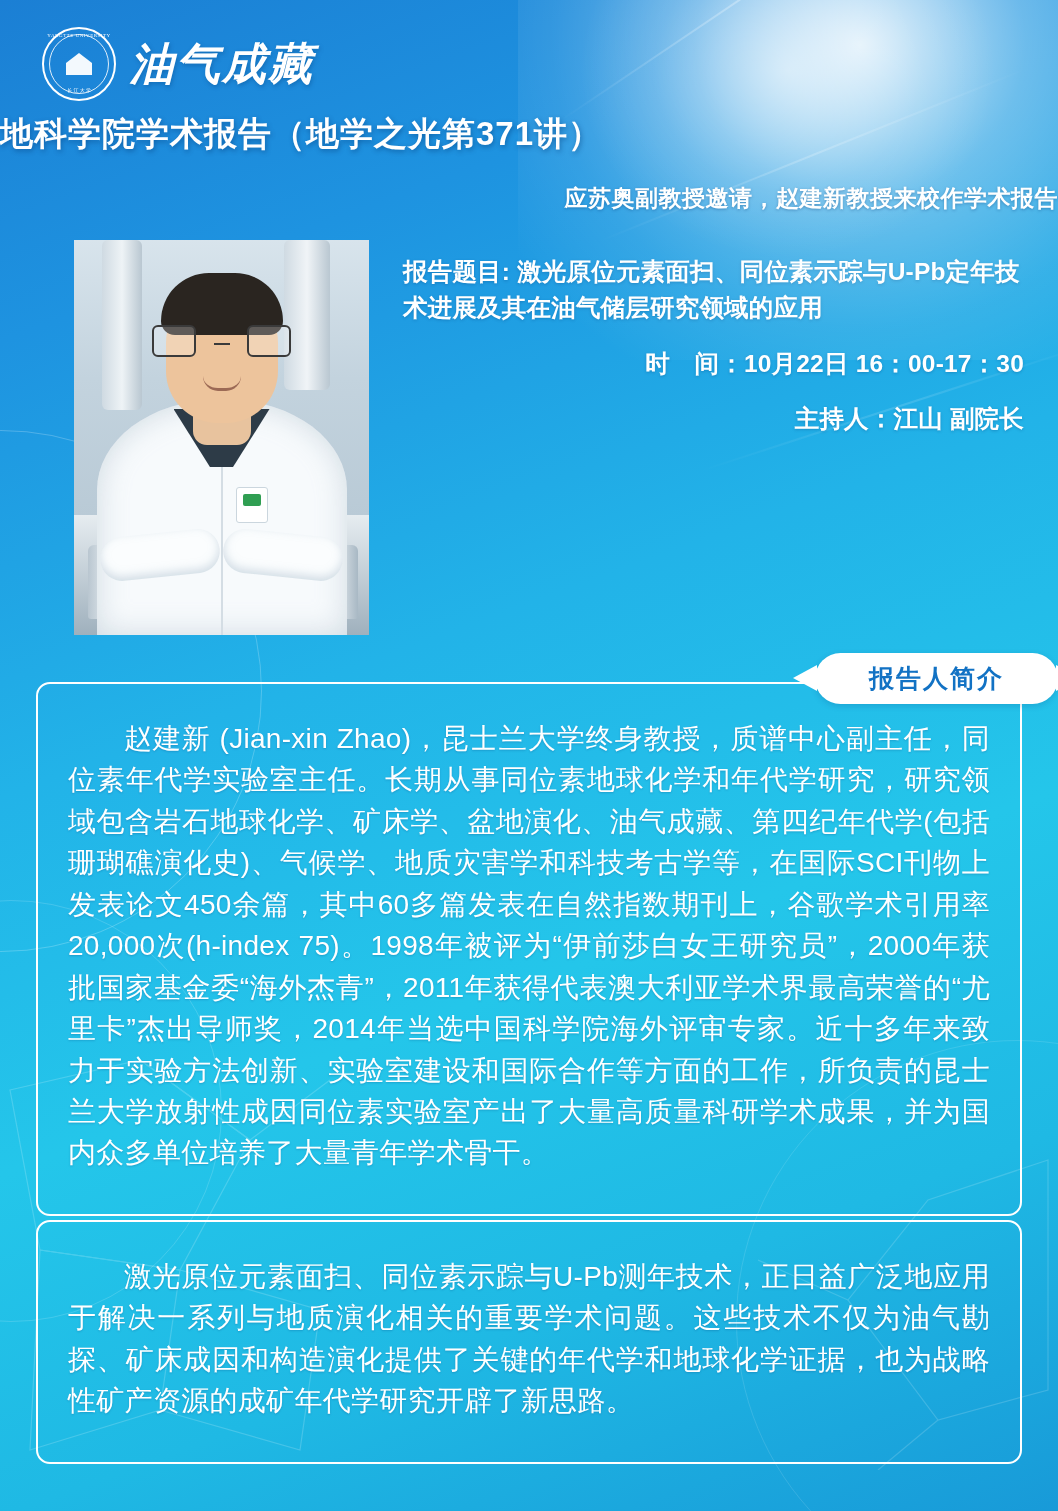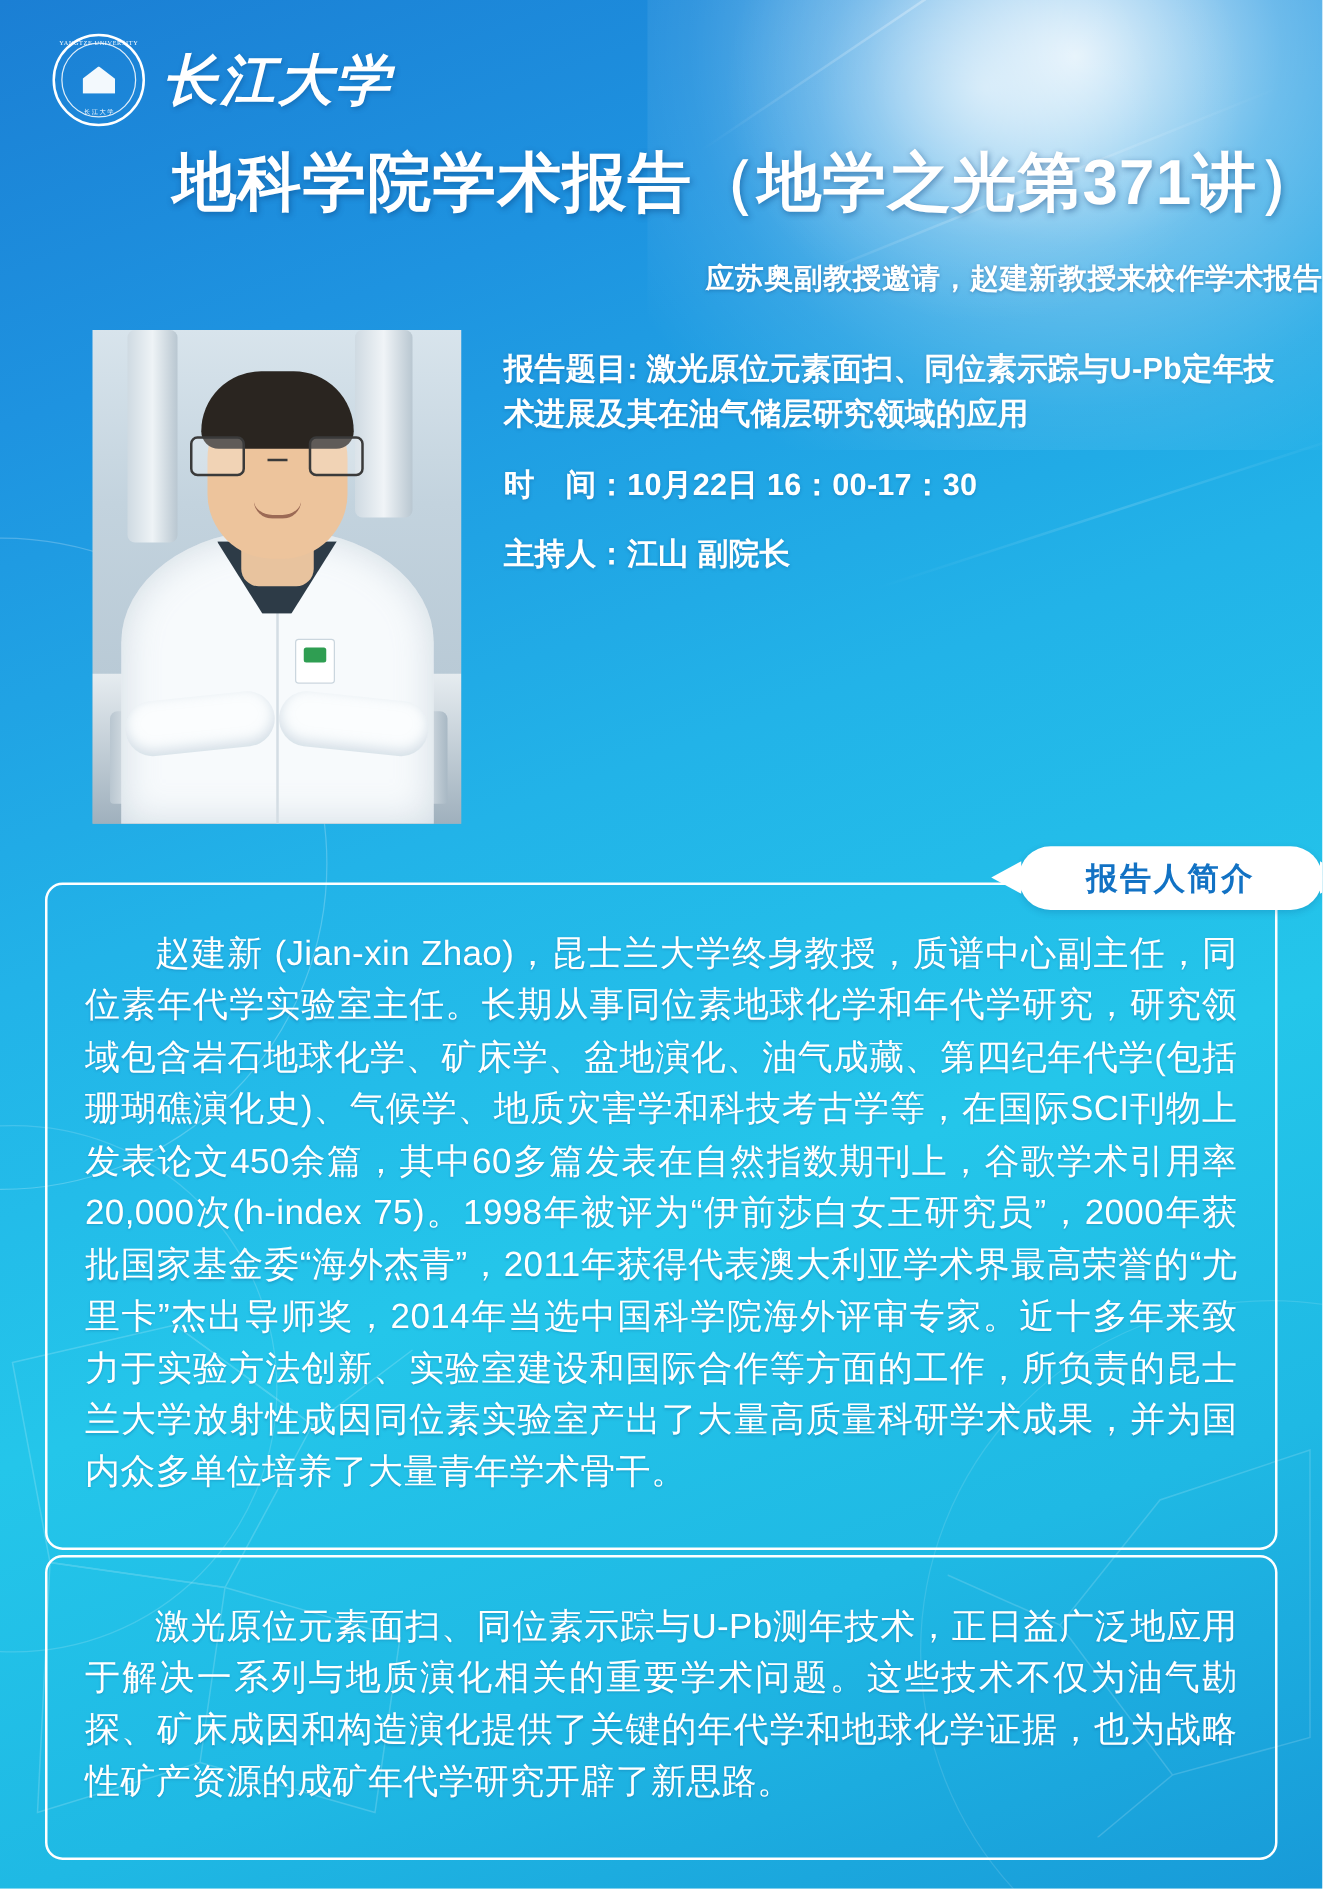--- a/index.html
+++ b/index.html
@@ -119,23 +119,23 @@
     margin-left: 14px;
     color: #ffffff;
     font-family: "Liberation Serif", serif;
     font-weight: bold;
     font-size: 44px;
     font-style: italic;
     letter-spacing: 2px;
     text-shadow: 1px 2px 4px rgba(0,60,120,.35);
   }
   .title-main {
-    text-align: right;
-    color: #ffffff;
-    font-size: 51px;
+    text-align: left;
+    color: #ffffff;
+    font-size: 33px;
     font-weight: bold;
     letter-spacing: 1px;
     margin-top: 8px;
     text-shadow: 1px 2px 5px rgba(0,50,110,.45);
     font-family: "Liberation Sans", sans-serif;
   }
   .title-sub {
     text-align: right;
     color: #ffffff;
     font-size: 23px;
@@ -306,20 +306,21 @@
     letter-spacing: .2px;
     text-shadow: 0 1px 3px rgba(0,60,120,.3);
   }
   .info-line {
     color: #ffffff;
     font-weight: bold;
     font-size: 24.5px;
     margin-top: 22px;
     letter-spacing: .2px;
     text-shadow: 0 1px 3px rgba(0,60,120,.3);
+    text-align: right;
   }
 
   
   .ribbon-wrap {
     display: flex;
     justify-content: flex-end;
     position: relative;
     z-index: 4;
   }
   .ribbon {
@@ -398,21 +399,21 @@
     </g>
   </svg>
 
   <div class="header">
     <div class="logo-row">
       <div class="logo-seal">
         <div class="ring-text">YANGTZE UNIVERSITY</div>
         <div class="bldg"></div>
         <div class="ring-text-b">长 江 大 学</div>
       </div>
-      <div class="logo-word">长江大学</div>
+      <div class="logo-word">油气成藏</div>
     </div>
 
     <div class="title-main">地科学院学术报告（地学之光第371讲）</div>
     <div class="title-sub">应苏奥副教授邀请，赵建新教授来校作学术报告</div>
   </div>
 
   <div class="speaker-block">
     <div class="portrait">
       <div class="p-bg-pipe"></div>
       <div class="p-bg-pipe2"></div>

